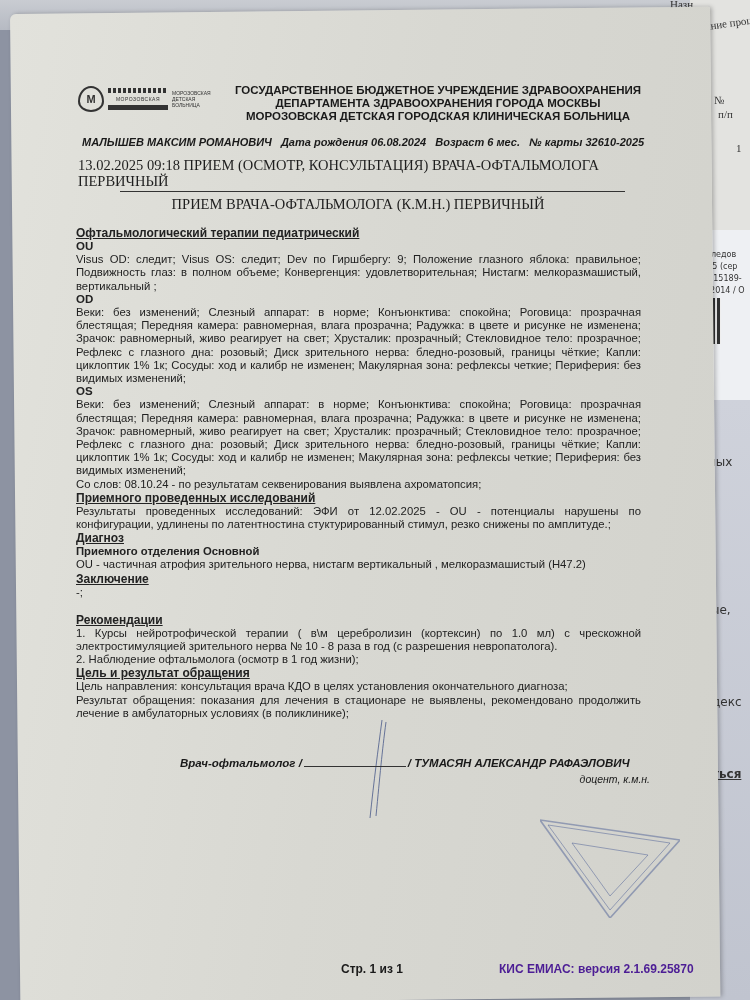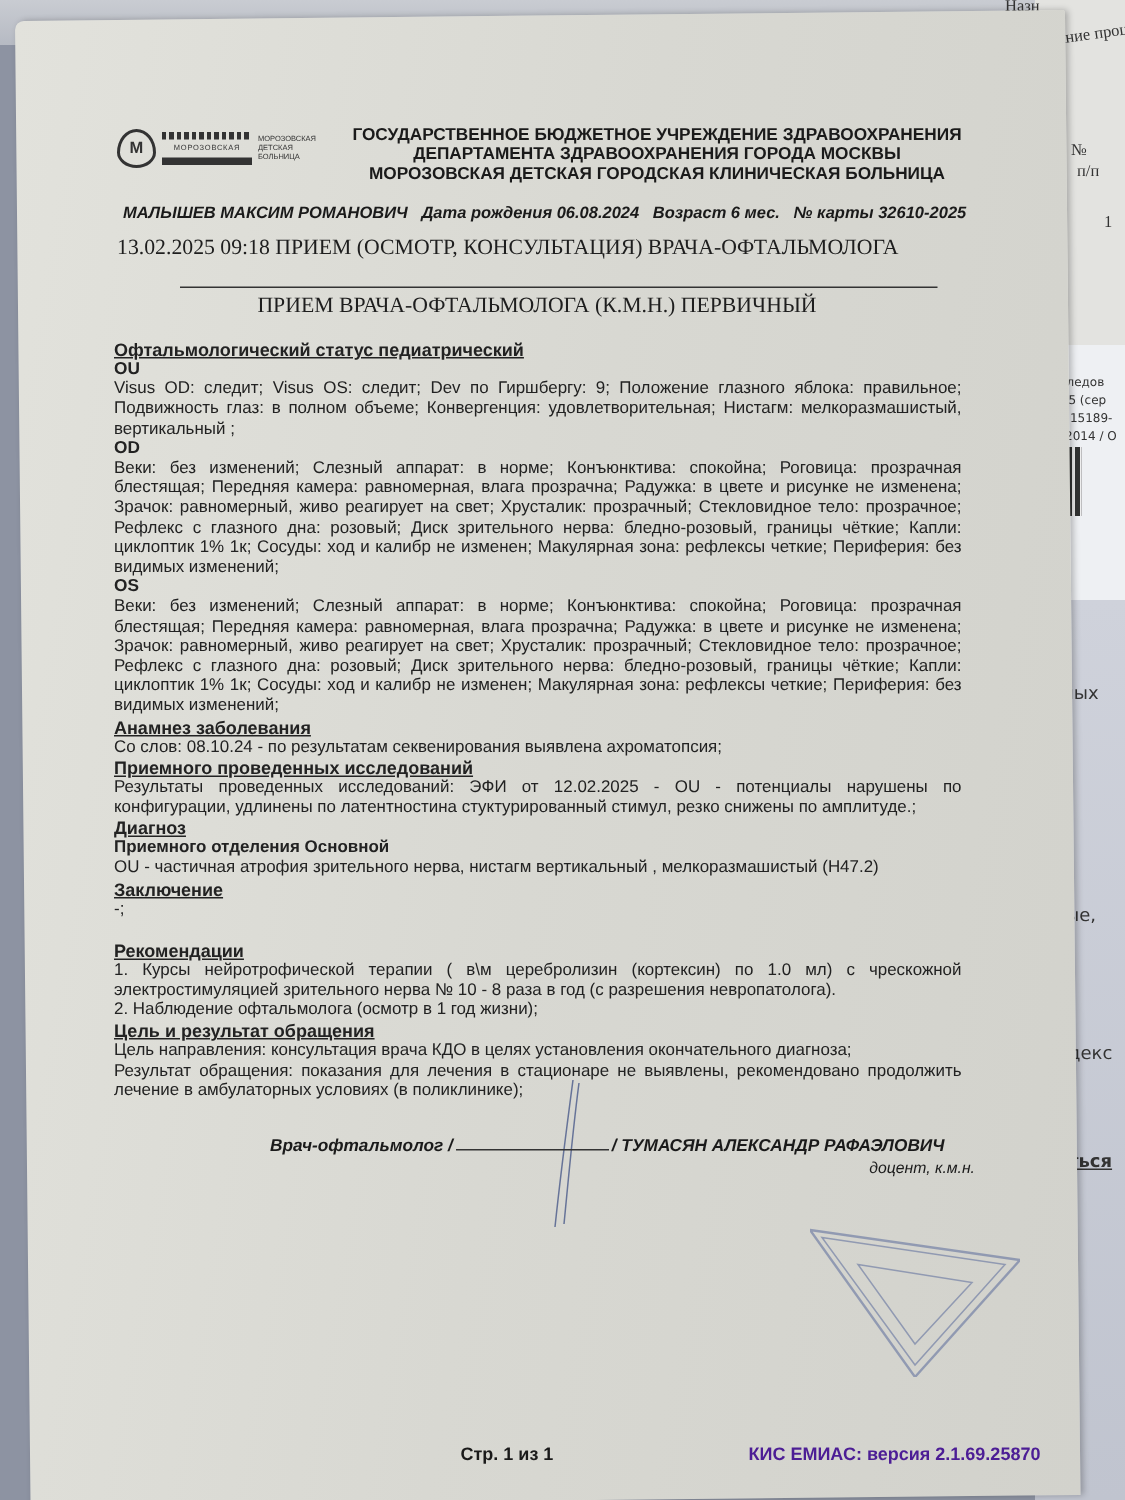--- a/index.html
+++ b/index.html
@@ -33,21 +33,21 @@
   .body{position:absolute;left:76px;top:226px;width:565px;font-size:11.3px;line-height:13.2px;color:#222;}
   .sec{font-weight:bold;text-decoration:underline;font-size:12px;line-height:14px;}
   .eye{font-weight:bold;font-size:11.5px;}
   .j{text-align:justify;text-align-last:left;}
   .b{font-weight:bold;}
   .gap{height:14px;}
   .sign{position:absolute;left:180px;top:757px;width:470px;font-weight:bold;font-style:italic;font-size:11.5px;color:#1a1a1a;white-space:nowrap;}
   .sign .line{display:inline-block;width:102px;border-bottom:1px solid #333;margin:0 2px;vertical-align:baseline;height:9px;}
   .degree{position:absolute;left:520px;top:773px;width:130px;text-align:right;font-style:italic;font-size:10.5px;color:#1a1a1a;}
   .stamp{position:absolute;left:540px;top:818px;width:140px;height:100px;}
-  .footer-page{position:absolute;left:307px;top:962px;font-weight:bold;font-size:12px;color:#1a1a1a;}
+  .footer-page{position:absolute;left:341px;top:962px;font-weight:bold;font-size:12px;color:#1a1a1a;}
   .footer-ver{position:absolute;left:455px;top:962px;font-weight:bold;font-size:12px;color:#4c1d95;margin-left:44px;}
   .pen{position:absolute;left:360px;top:720px;width:40px;height:100px;}
 </style>
 </head>
 <body>
 
 <div class="bg-top"></div>
 <div class="bg-sheet-right"></div>
 <div class="bg-sheet-table"></div>
 <div class="bg-sheet-white"></div>
@@ -88,34 +88,34 @@
 
 <div class="patient">
   <span>МАЛЫШЕВ МАКСИМ РОМАНОВИЧ</span>
   <span style="margin-right:3px">Дата рождения</span><span>06.08.2024</span>
   <span style="margin-right:3px">Возраст</span><span>6 мес.</span>
   <span style="margin-right:3px">№ карты</span><span>32610-2025</span>
 </div>
 
 <div class="visit">
   <div>13.02.2025 09:18 ПРИЕМ (ОСМОТР, КОНСУЛЬТАЦИЯ) ВРАЧА-ОФТАЛЬМОЛОГА</div>
+  <div>ПЕРВИЧНЫЙ</div>
 </div>
 <div class="rule"></div>
 <div class="subtitle">ПРИЕМ ВРАЧА-ОФТАЛЬМОЛОГА (К.М.Н.) ПЕРВИЧНЫЙ</div>
 
 <div class="body">
-  <div class="sec">Офтальмологический статус педиатрический</div>
+  <div class="sec">Офтальмологический терапии педиатрический</div>
   <div class="eye">OU</div>
   <div class="j">Visus OD: следит; Visus OS: следит; Dev по Гиршбергу: 9; Положение глазного яблока: правильное; Подвижность глаз: в полном объеме; Конвергенция: удовлетворительная; Нистагм: мелкоразмашистый, вертикальный ;</div>
   <div class="eye">OD</div>
   <div class="j">Веки: без изменений; Слезный аппарат: в норме; Конъюнктива: спокойна; Роговица: прозрачная блестящая; Передняя камера: равномерная, влага прозрачна; Радужка: в цвете и рисунке не изменена; Зрачок: равномерный, живо реагирует на свет; Хрусталик: прозрачный; Стекловидное тело: прозрачное; Рефлекс с глазного дна: розовый; Диск зрительного нерва: бледно-розовый, границы чёткие; Капли: циклоптик 1% 1к; Сосуды: ход и калибр не изменен; Макулярная зона: рефлексы четкие; Периферия: без видимых изменений;</div>
   <div class="eye">OS</div>
   <div class="j">Веки: без изменений; Слезный аппарат: в норме; Конъюнктива: спокойна; Роговица: прозрачная блестящая; Передняя камера: равномерная, влага прозрачна; Радужка: в цвете и рисунке не изменена; Зрачок: равномерный, живо реагирует на свет; Хрусталик: прозрачный; Стекловидное тело: прозрачное; Рефлекс с глазного дна: розовый; Диск зрительного нерва: бледно-розовый, границы чёткие; Капли: циклоптик 1% 1к; Сосуды: ход и калибр не изменен; Макулярная зона: рефлексы четкие; Периферия: без видимых изменений;</div>
 
-  <div class="sec">Анамнез заболевания</div>
   <div>Со слов: 08.10.24 - по результатам секвенирования выявлена ахроматопсия;</div>
 
   <div class="sec">Приемного проведенных исследований</div>
   <div class="j">Результаты проведенных исследований: ЭФИ от 12.02.2025 - OU - потенциалы нарушены по конфигурации, удлинены по латентностина стуктурированный стимул, резко снижены по амплитуде.;</div>
 
   <div class="sec">Диагноз</div>
   <div class="b">Приемного отделения Основной</div>
   <div>OU - частичная атрофия зрительного нерва, нистагм  вертикальный ,  мелкоразмашистый (H47.2)</div>
 
   <div class="sec">Заключение</div>

